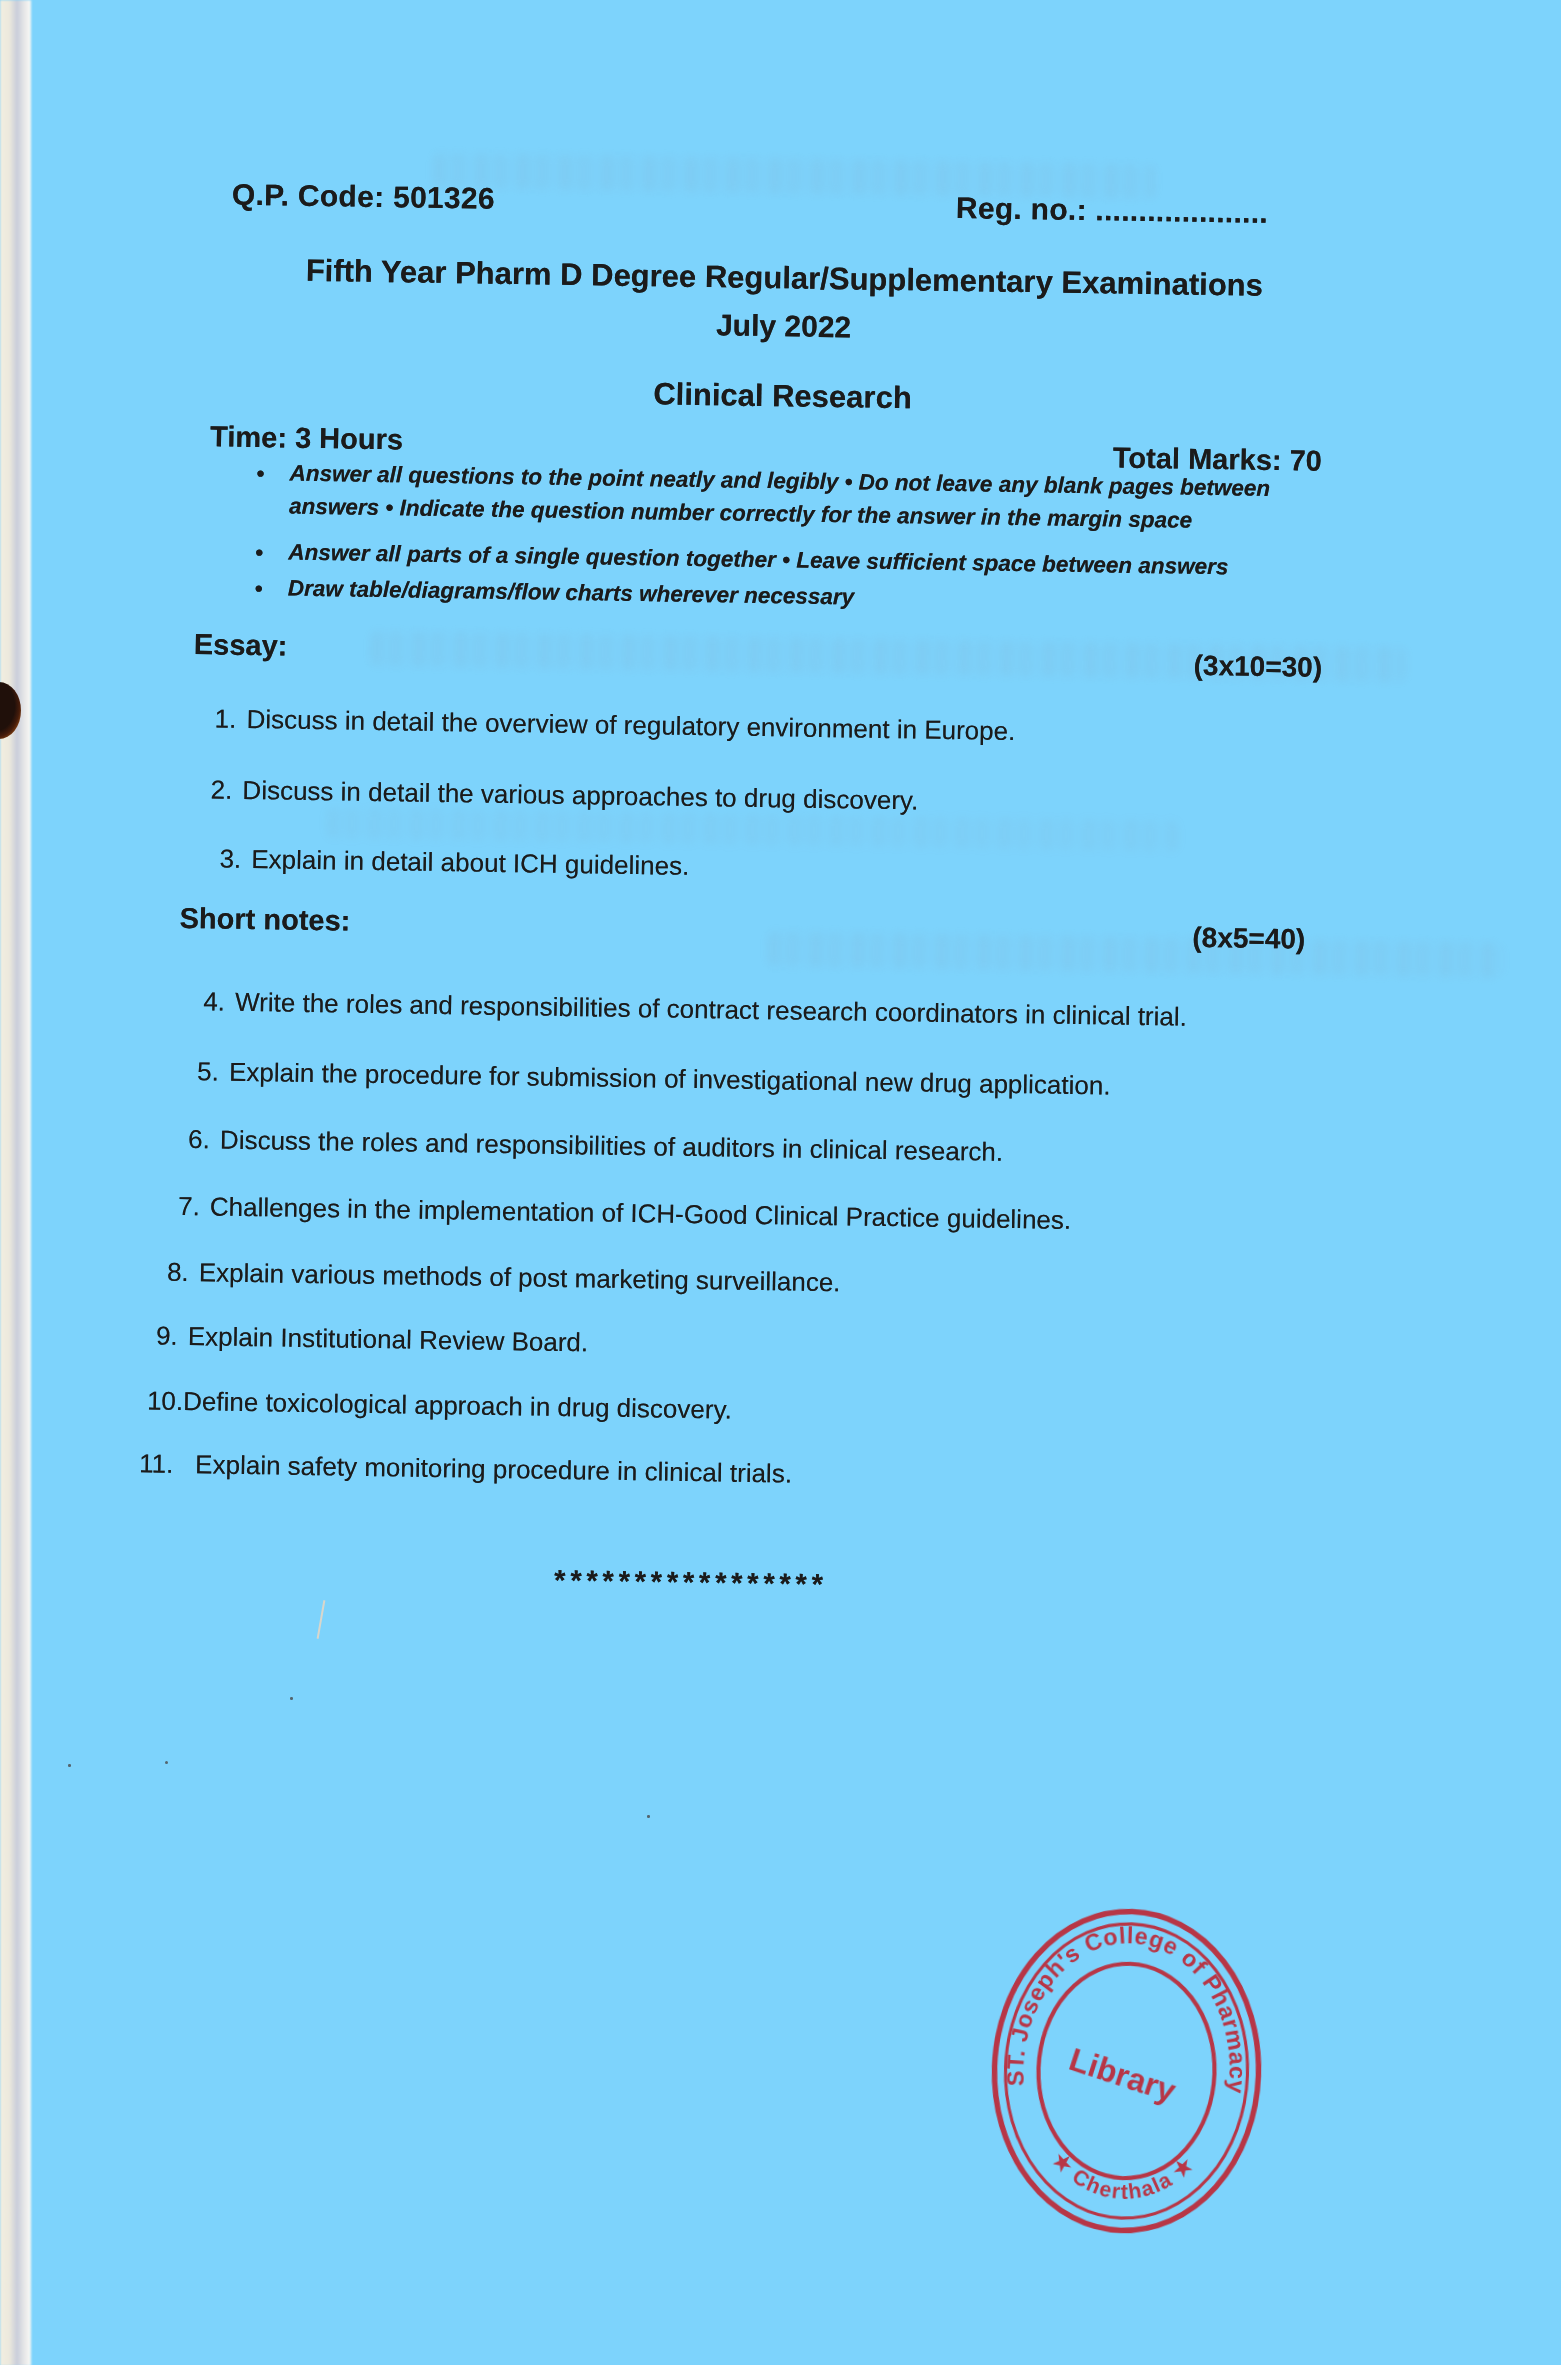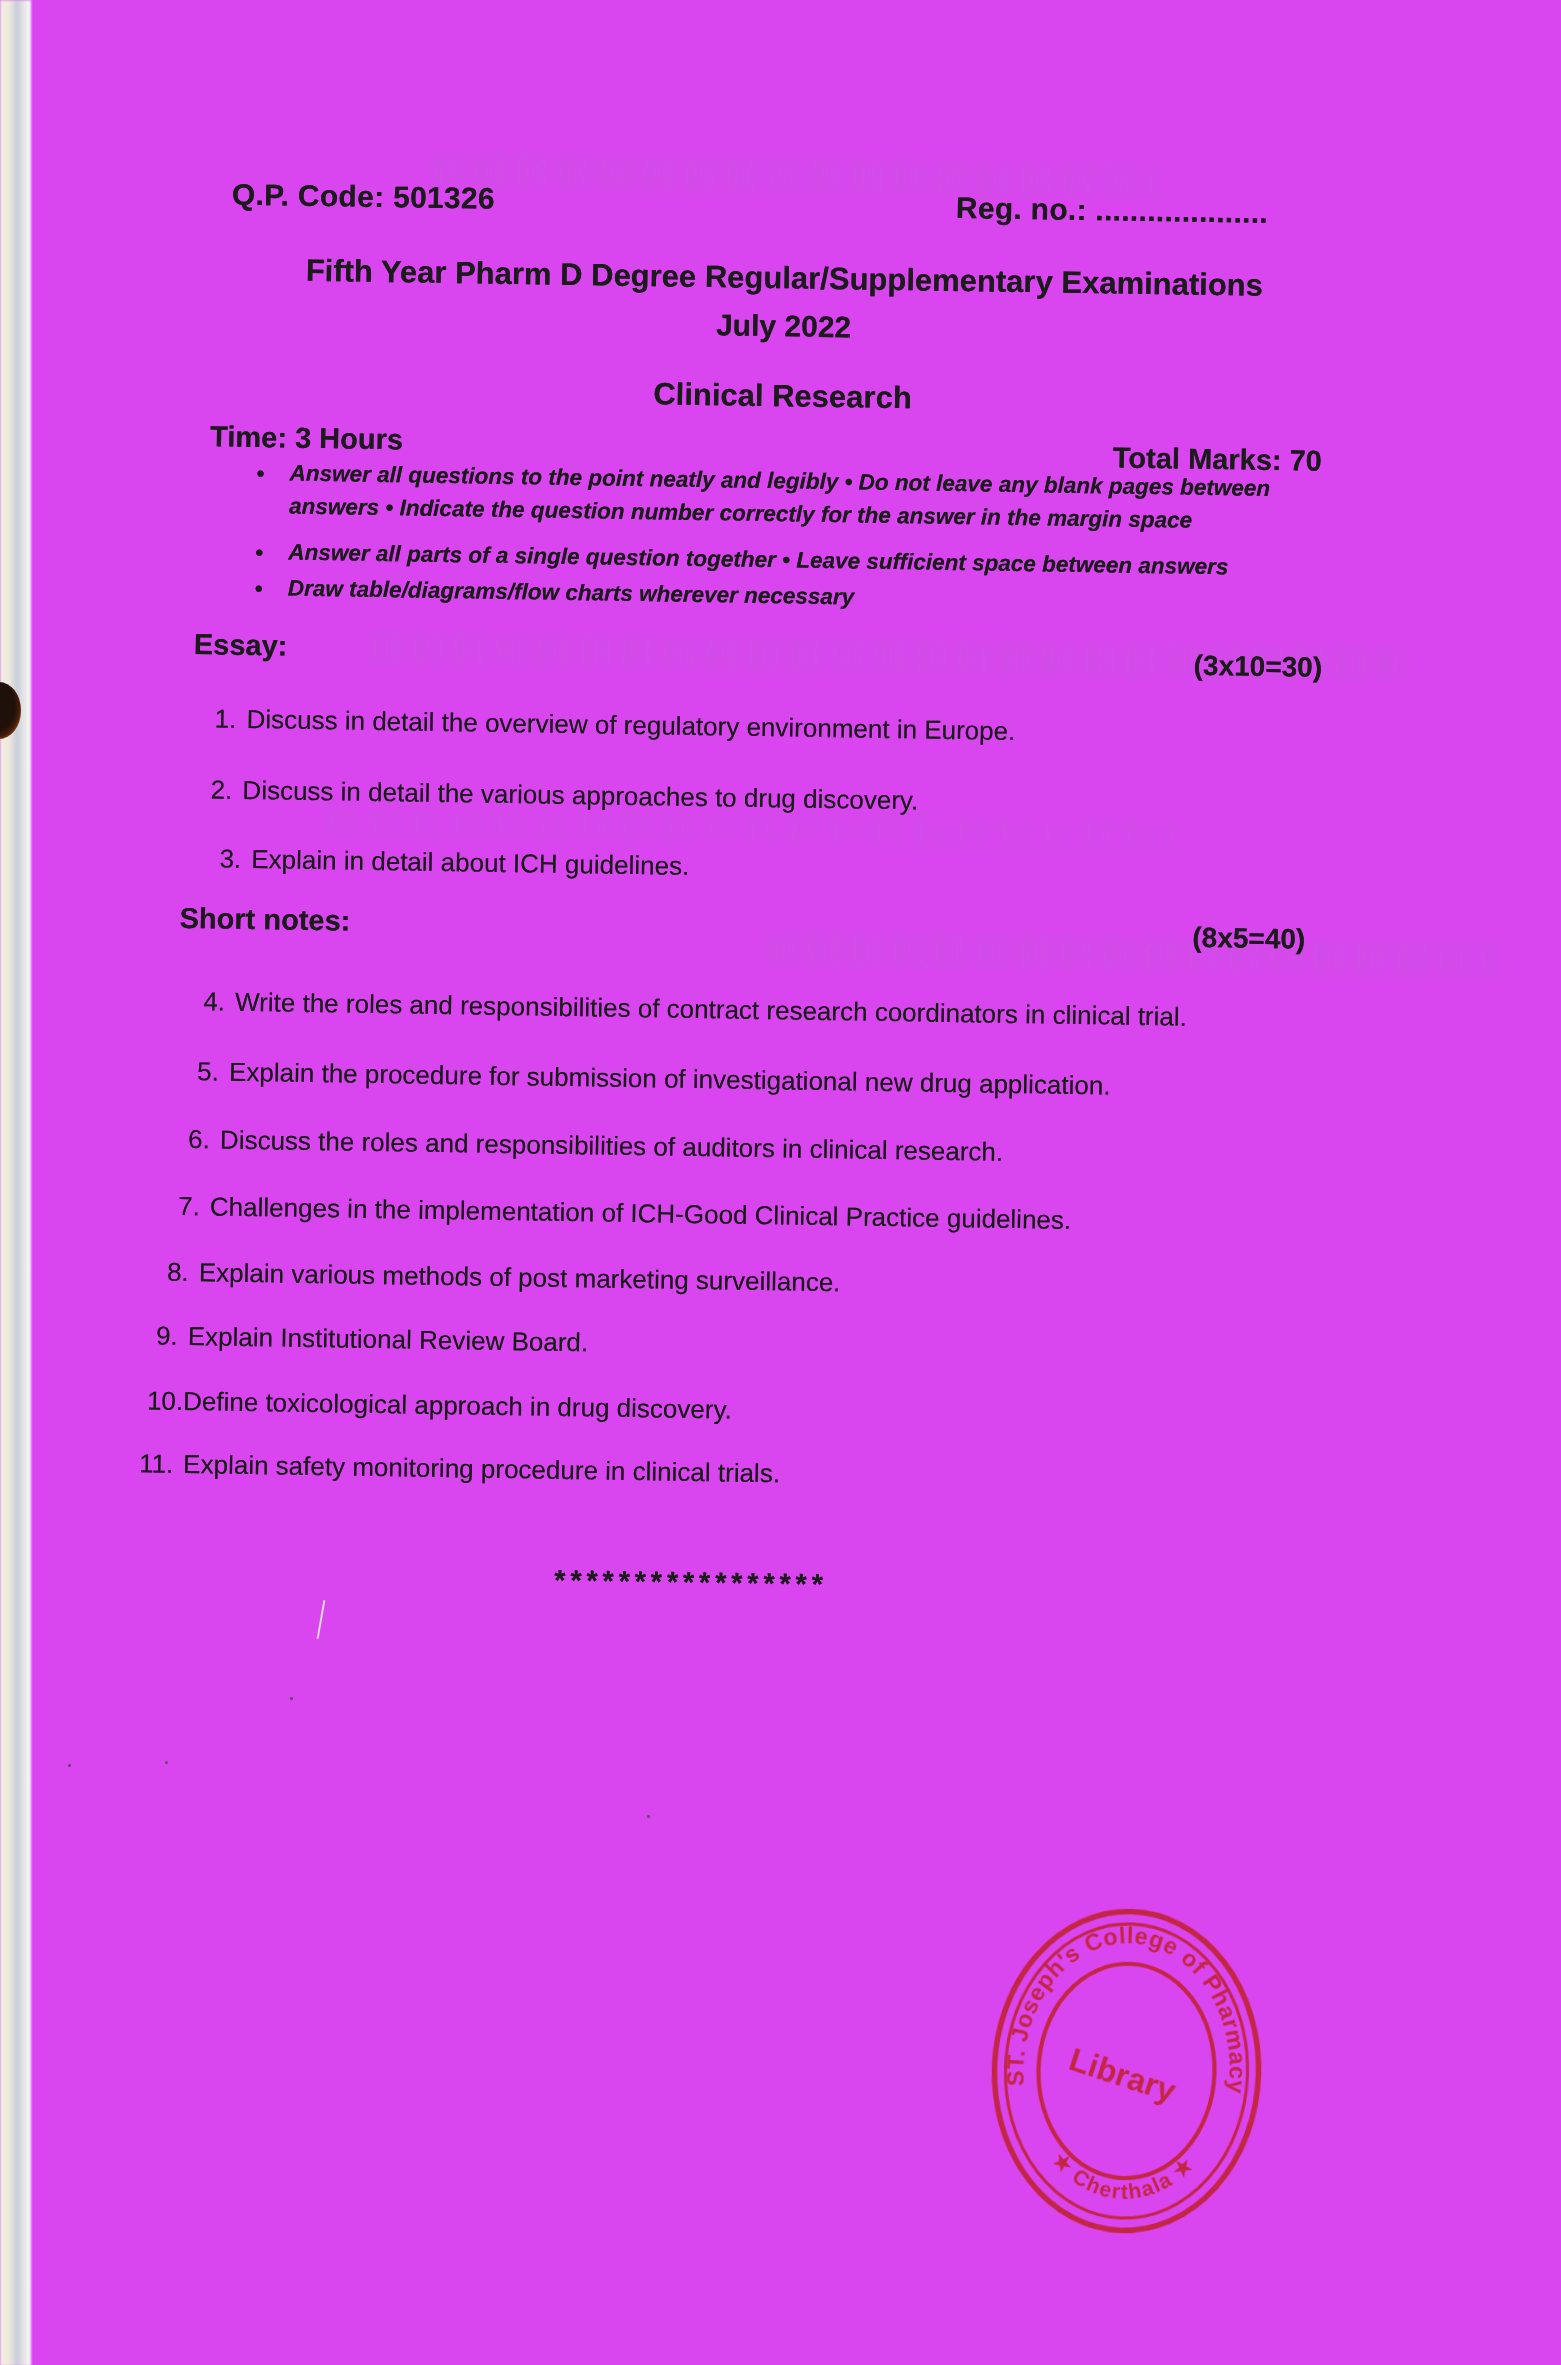--- a/index.html
+++ b/index.html
@@ -1,19 +1,19 @@
 <!DOCTYPE html>
 <html style="font-size:11px"><head>
 <meta charset="utf-8">
 <style>
   html,body{margin:0;padding:0;background:#e8e5da;}
   #screenshot{
     position:relative;
     width:1561px;height:2366px;
-    background:#d946ef;
+    background:#7dd3fc;
     overflow:hidden;
     font-family:"Liberation Sans", sans-serif;
     color:#1b1b1b;
   }
   
   .edge-strip{
     position:absolute;left:0;top:0;bottom:0;width:31px;
     background:linear-gradient(90deg,#f2eee1 0%,#ece9dd 30%,#c9cdda 55%,#e6e7e8 78%,#fbfaf6 100%);
     filter:blur(1px);
   }
@@ -140,21 +140,21 @@
     <div class="q-row" style="left:187px;top:1254px;">
       <span class="q-num">8.</span><span>Explain various methods of post marketing surveillance.</span>
     </div>
     <div class="q-row" style="left:177px;top:1318px;">
       <span class="q-num">9.</span><span>Explain Institutional Review Board.</span>
     </div>
     <div class="q-row" style="left:169px;top:1383px;">
       <span class="q-num" style="margin-right:0;">10.</span><span>Define toxicological approach in drug discovery.</span>
     </div>
     <div class="q-row" style="left:162px;top:1446px;">
-      <span class="q-num" style="margin-right:10px;">11.</span><span>Explain safety monitoring procedure in clinical trials.</span>
+      <span class="q-num" style="margin-right:22px;">11.</span><span>Explain safety monitoring procedure in clinical trials.</span>
     </div>
 
     <div class="abs stars" style="left:579px;top:1555px;">*****************</div>
   </div>
 
   <div class="punch-hole"></div>
   <div class="crease"></div>
   <div class="speck" style="left:68px;top:1764px;width:2.7px;height:2.7px;"></div>
   <div class="speck" style="left:165px;top:1761px;width:3.4px;height:3.4px;"></div>
   <div class="speck" style="left:290px;top:1697px;width:2.7px;height:2.7px;"></div>

